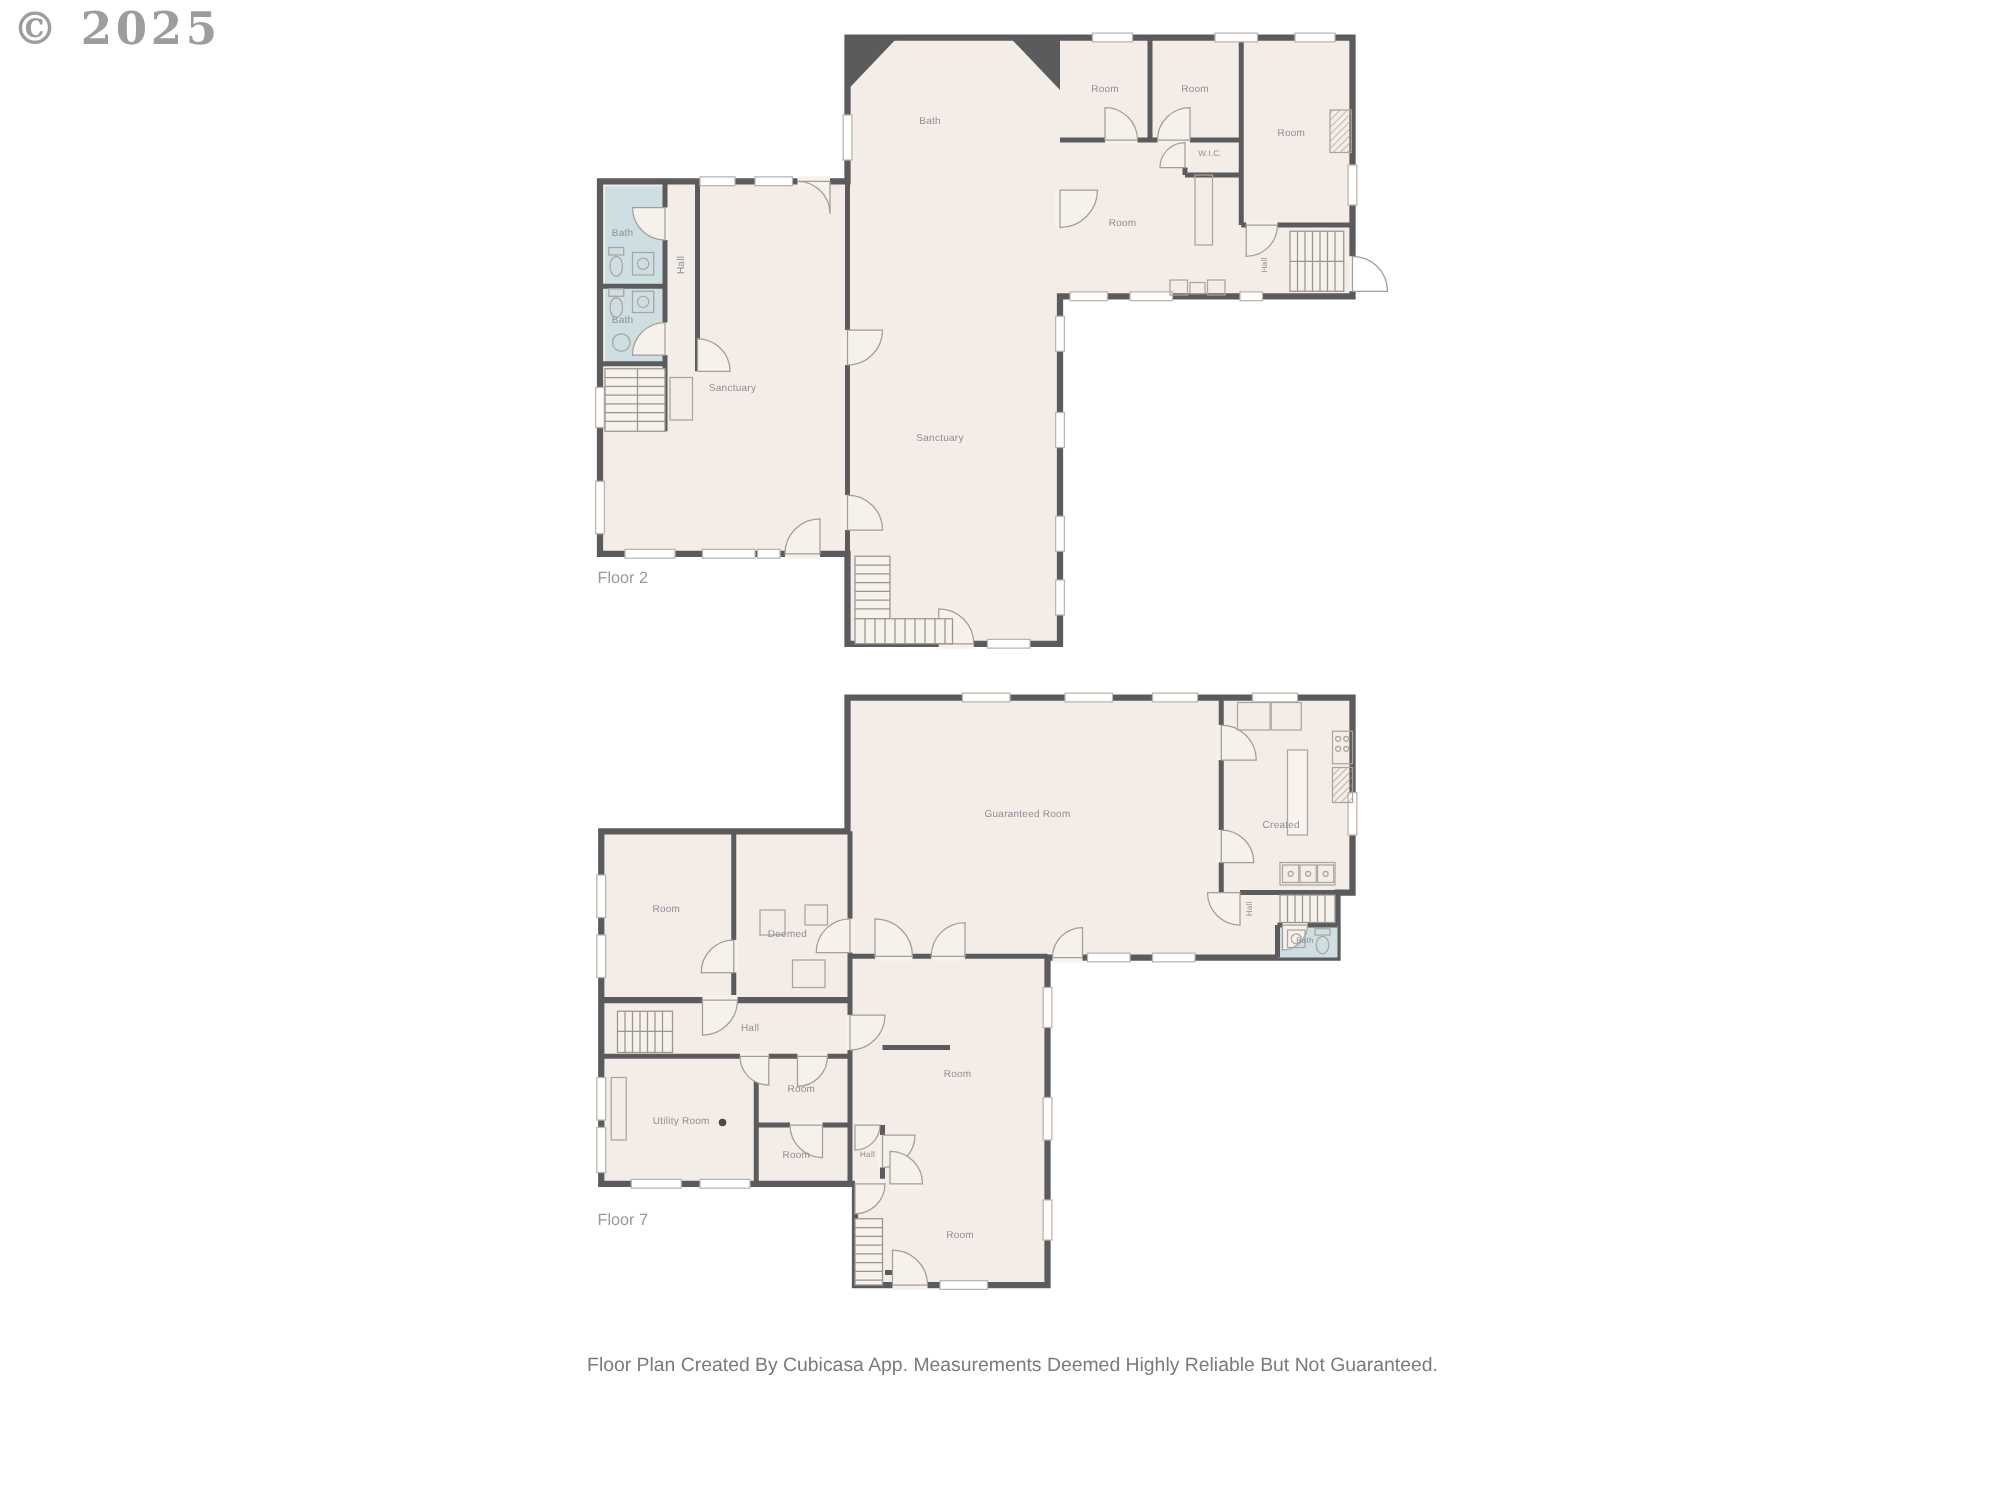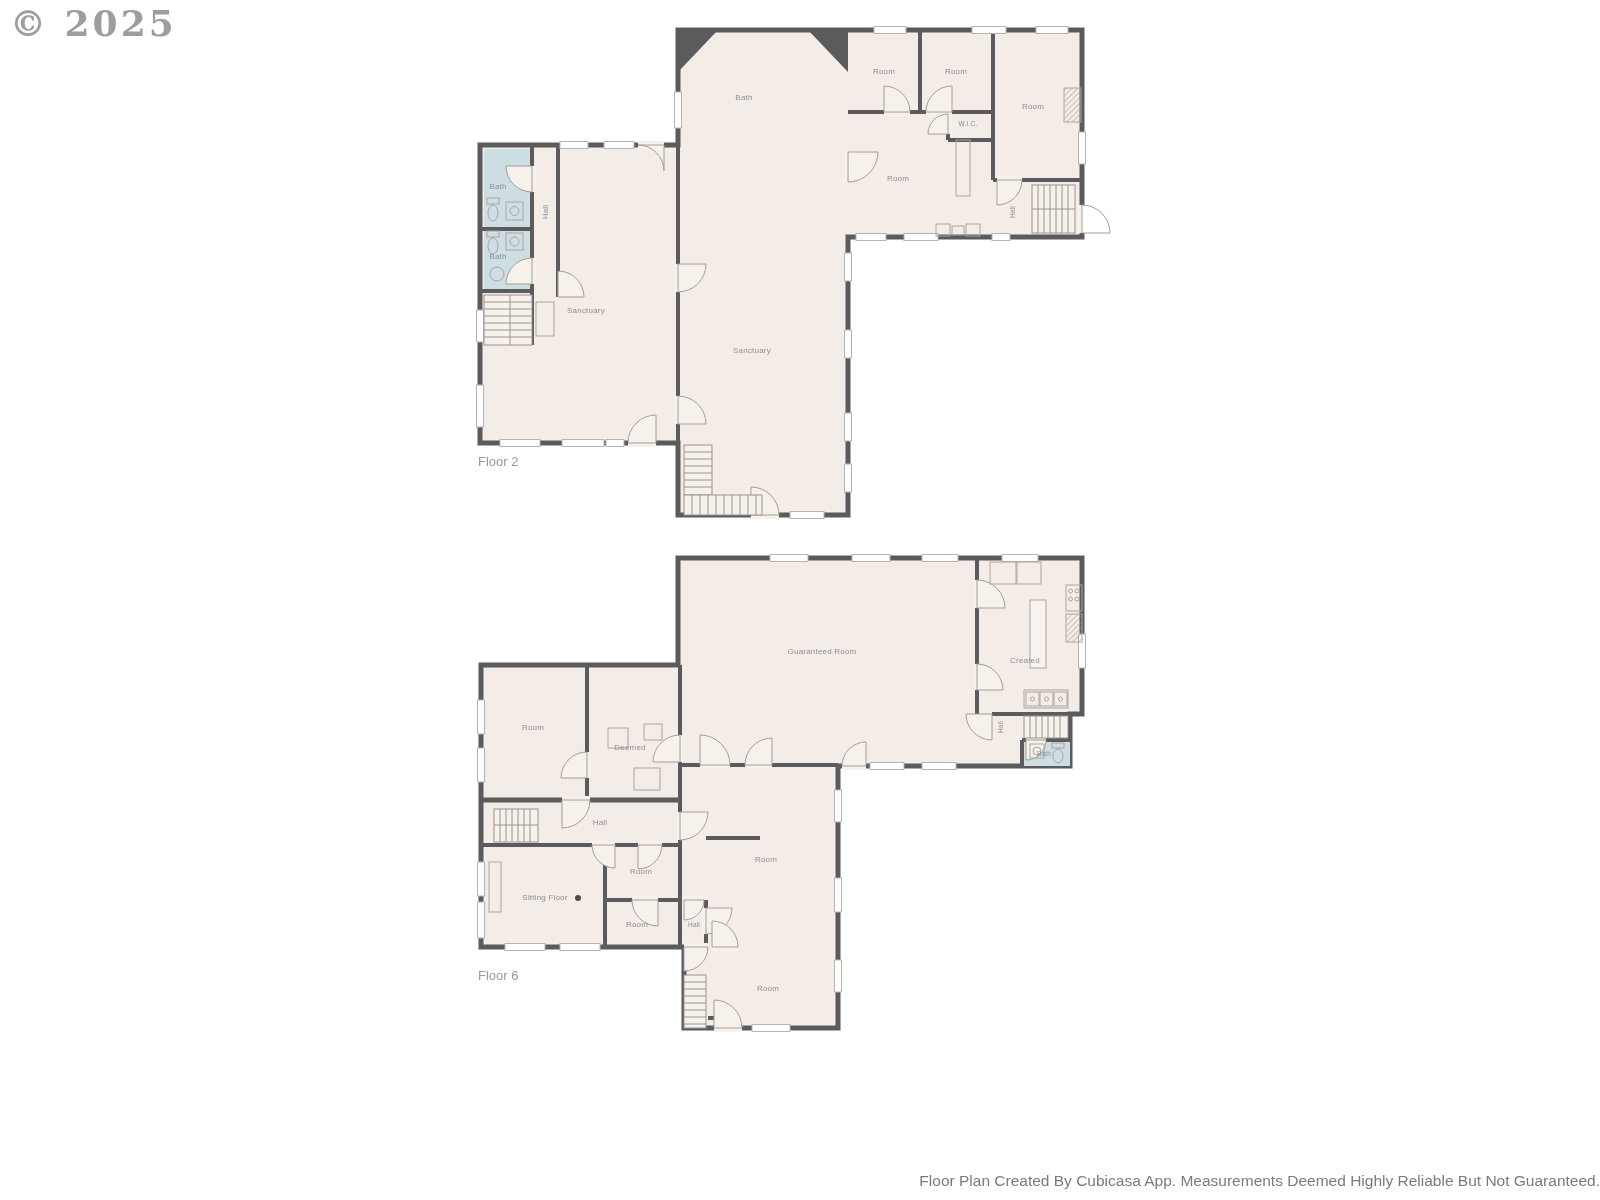--- a/index.html
+++ b/index.html
@@ -6,21 +6,21 @@
   .canvas{position:relative;width:1600px;height:1200px;background:#ffffff;overflow:hidden;
           font-family:"Liberation Sans",sans-serif;}
   .watermark{position:absolute;top:2px;left:10px;font-family:"DejaVu Serif",serif;font-weight:bold;
              font-size:36px;color:#8d8d8d;letter-spacing:3px;opacity:.85;}
   svg.plan{position:absolute;left:0;top:0;}
   .lbl{position:absolute;transform:translate(-50%,-50%);font-size:8px;color:#8b8f97;
        letter-spacing:.2px;white-space:nowrap;}
   .lbl.v{transform:translate(-50%,-50%) rotate(-90deg);}
   .lbl.sm{font-size:6.5px;}
   .floor-tag{position:absolute;font-size:13px;color:#9a9a9a;white-space:nowrap;}
-  .footer{position:absolute;left:0;right:0;top:1172px;text-align:right;font-size:15.5px;color:#7b7b7b;padding-left:20px;}
+  .footer{position:absolute;left:0;right:0;top:1084px;text-align:center;font-size:15.5px;color:#7b7b7b;padding-left:20px;}
 </style>
 </head>
 <body>
 
 <div class="canvas">
 
   <div class="watermark">© 2025</div>
 
   <svg class="plan" width="1600" height="1200" viewBox="0 0 1600 1200">
     <defs>
@@ -280,22 +280,22 @@
   <span class="lbl v sm" style="left:1012px;top:212px">Hall</span>
   <span class="floor-tag" style="left:478px;top:454px">Floor 2</span>
 
   <span class="lbl" style="left:822px;top:651px">Guaranteed Room</span>
   <span class="lbl" style="left:1025px;top:660px">Created</span>
   <span class="lbl v sm" style="left:1000px;top:727px">Hall</span>
   <span class="lbl sm" style="left:1044px;top:753px">Bath</span>
   <span class="lbl" style="left:533px;top:727px">Room</span>
   <span class="lbl" style="left:630px;top:747px">Deemed</span>
   <span class="lbl" style="left:600px;top:822px">Hall</span>
-  <span class="lbl" style="left:545px;top:897px">Sitting Floor</span>
+  <span class="lbl" style="left:545px;top:897px">Utility Room</span>
   <span class="lbl" style="left:641px;top:871px">Room</span>
   <span class="lbl" style="left:637px;top:924px">Room</span>
   <span class="lbl sm" style="left:694px;top:924px">Hall</span>
   <span class="lbl" style="left:766px;top:859px">Room</span>
   <span class="lbl" style="left:768px;top:988px">Room</span>
-  <span class="floor-tag" style="left:478px;top:968px">Floor 6</span>
+  <span class="floor-tag" style="left:478px;top:968px">Floor 7</span>
 
   <div class="footer">Floor Plan Created By Cubicasa App. Measurements Deemed Highly Reliable But Not Guaranteed.</div>
 </div>
 
 </body></html>

